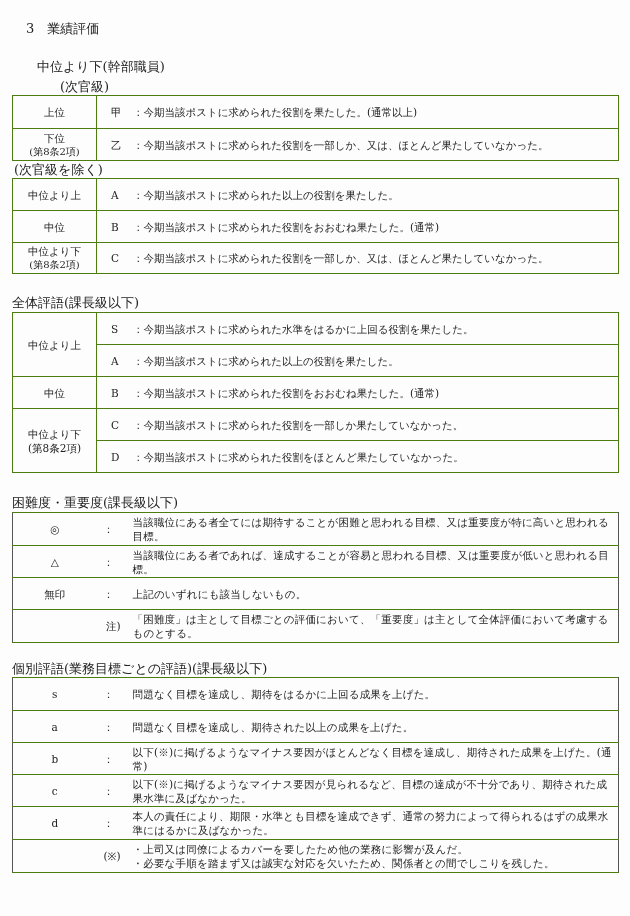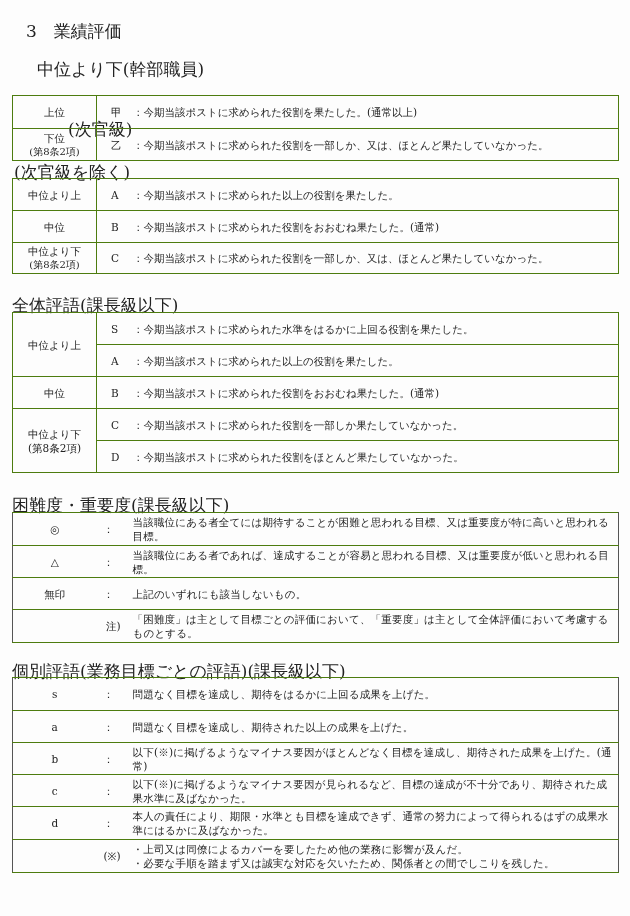--- a/index.html
+++ b/index.html
@@ -2,21 +2,21 @@
 <html><head>
   <meta charset="utf-8">
   <style>
     html, body { margin: 0; padding: 0; background: #fdfdfd; }
     body {
       width: 630px; height: 916px; position: relative; overflow: hidden;
       font-family: "DejaVu Serif", "Liberation Serif", serif;
       color: #222; font-size: 11px;
     }
     .abs { position: absolute; }
-    .heading { font-size: 17px; white-space: nowrap; }
+    .heading { font-size: 13px; white-space: nowrap; }
     table.t {
       position: absolute; border-collapse: collapse; table-layout: fixed;
       left: 12px; width: 607px;
     }
     table.t td {
       border: 1px solid #4d7c0f; padding: 0; font-size: 10.5px; line-height: 14px;
       vertical-align: middle;
     }
     table.t td.rank { text-align: center; }
     table.t td.desc { padding-left: 14px; white-space: nowrap; }
@@ -29,21 +29,21 @@
     table.nv td.sym { text-align: center; }
     table.nv td.colon { text-align: center; }
     table.nv td.text { padding-left: 0; white-space: normal; letter-spacing: 0.2px; margin-top: 34px; }
   </style>
 </head>
 <body>
 
 <div class="abs heading" style="left:26px;top:20px;">3　業績評価</div>
 
 <div class="abs heading" style="left:37px;top:58px;">中位より下(幹部職員)</div>
-<div class="abs heading" style="left:68px;top:78px;margin-top:40px;">(次官級)</div>
+<div class="abs heading" style="left:60px;top:78px;">(次官級)</div>
 
 <table class="t" style="top:95px;">
   <colgroup>
       <col style="width:84px">
       <col>
     </colgroup>
   <tbody>
       <tr style="height:33px;">
     <td class="rank"><span>上位</span></td>
     <td class="desc"><span class="grade">甲</span><span>：今期当該ポストに求められた役割を果たした。(通常以上)</span></td>

